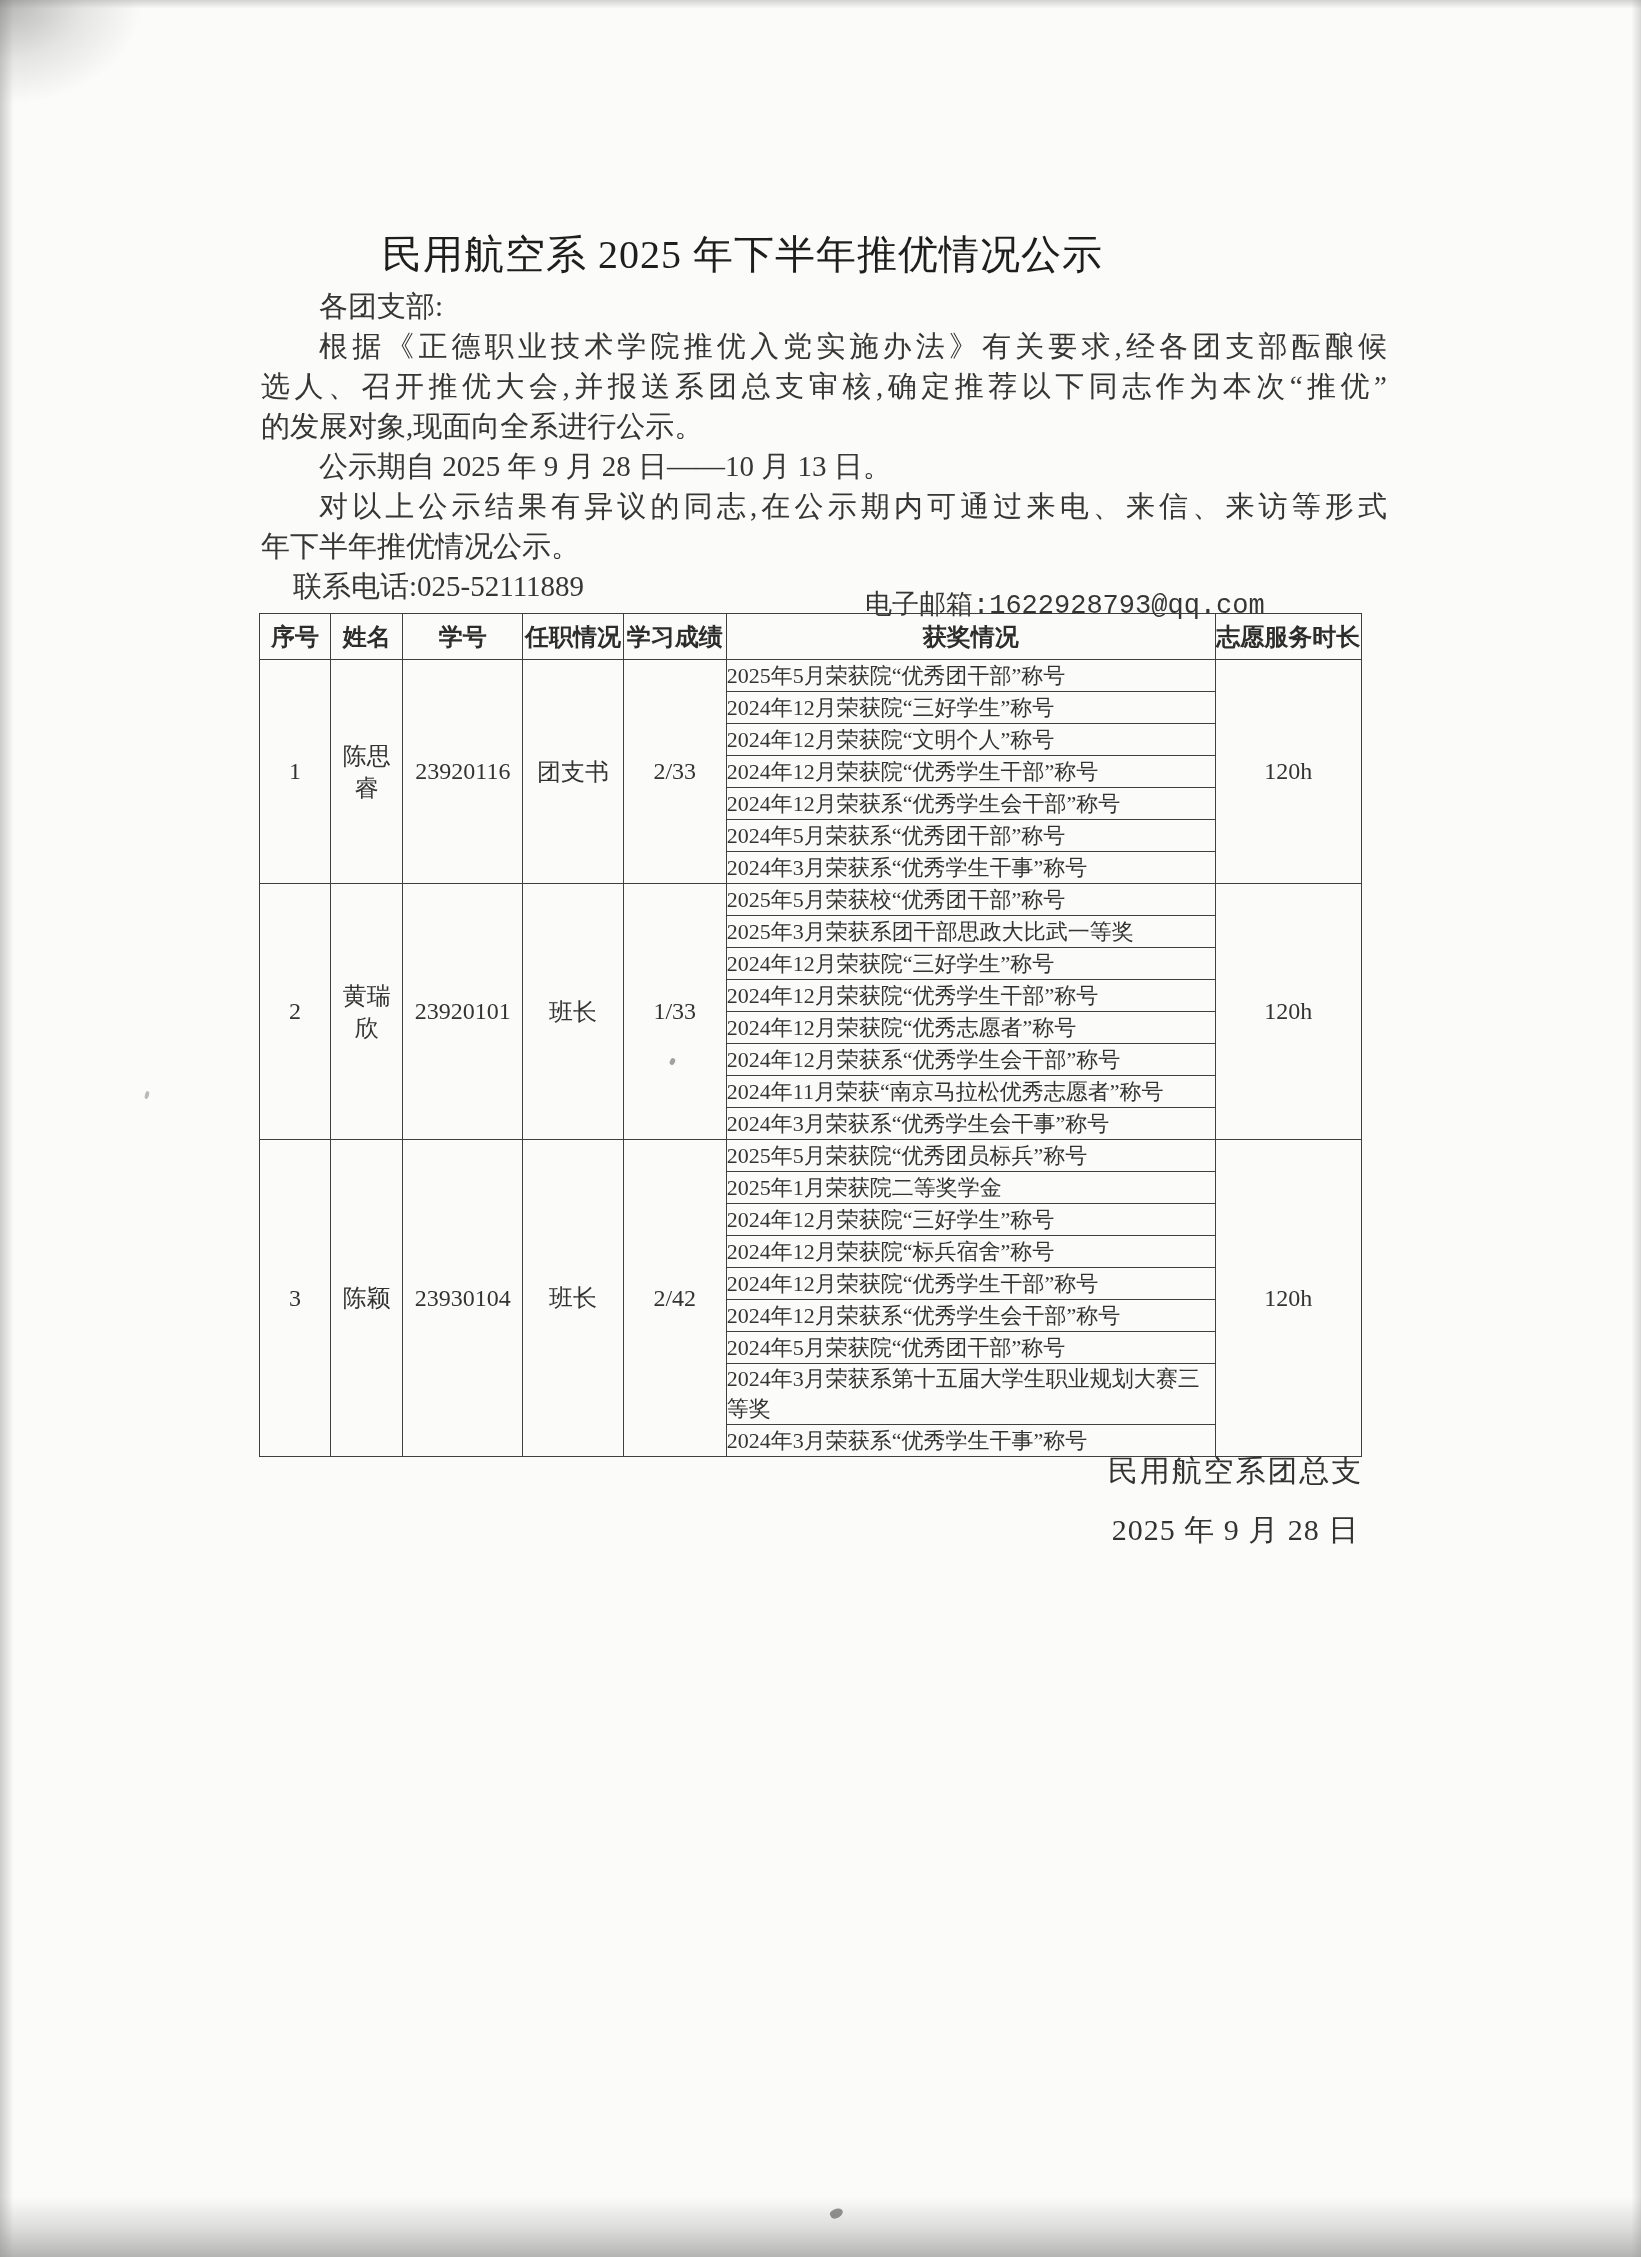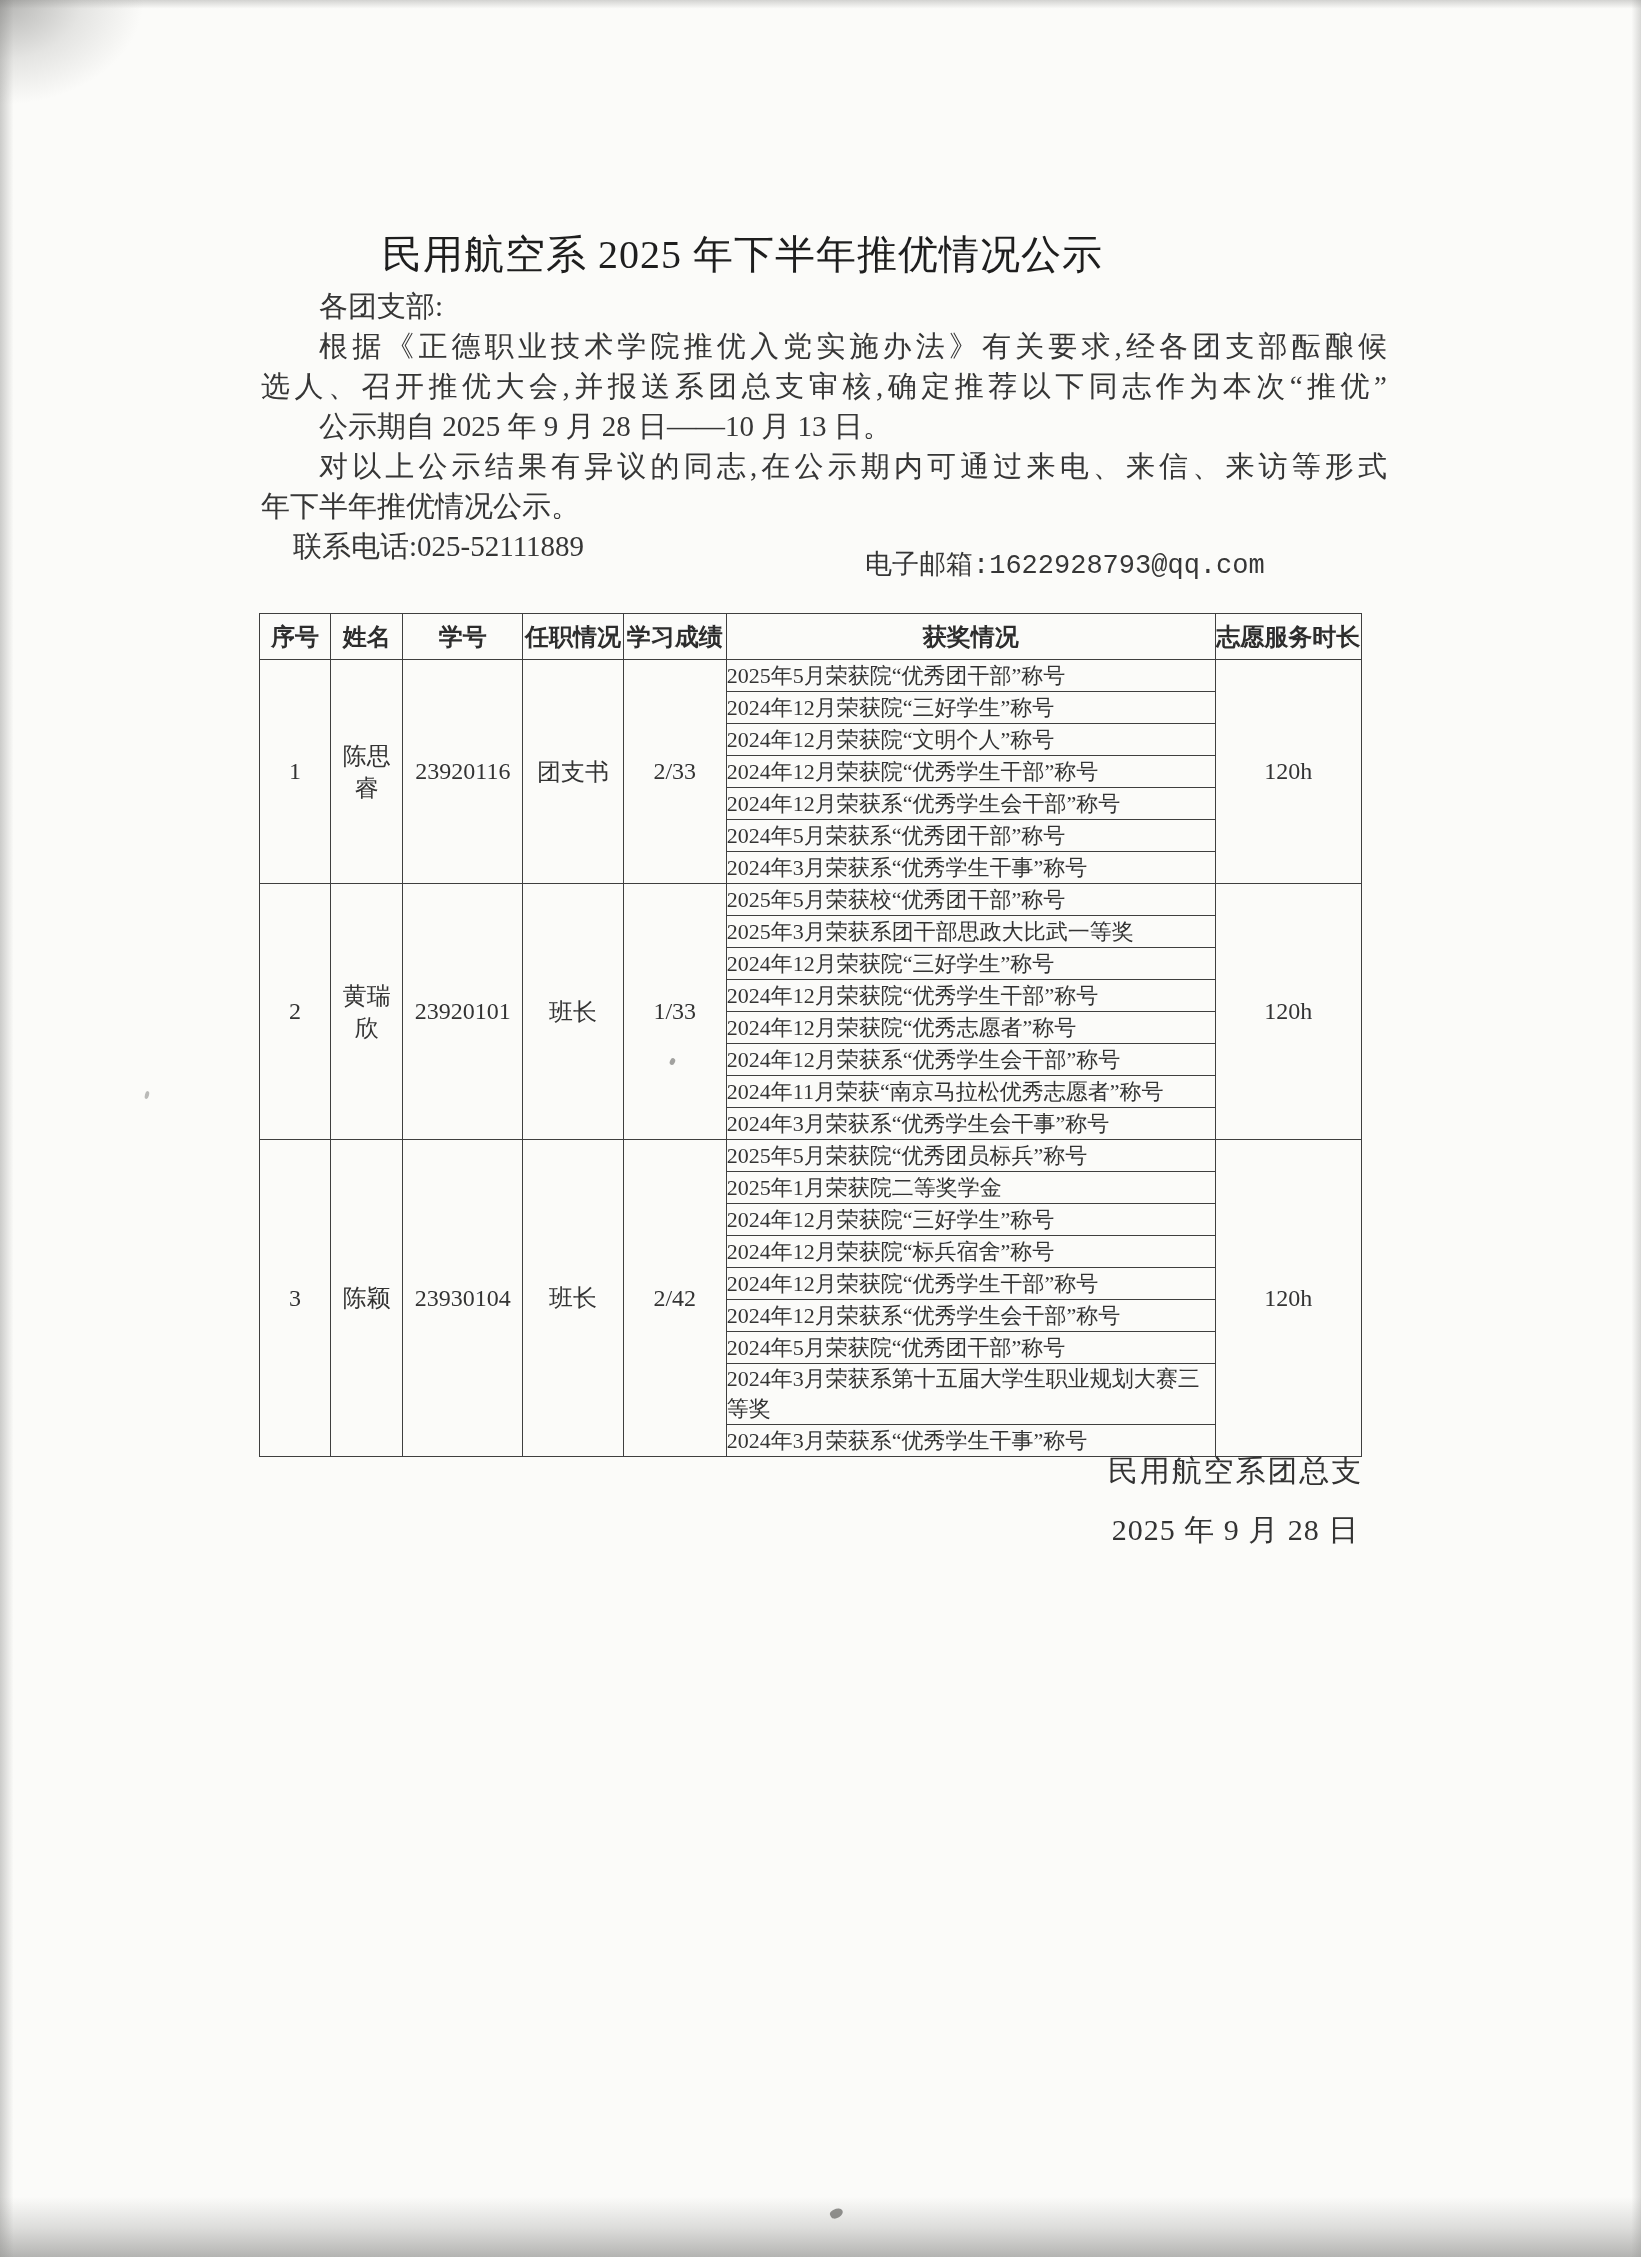--- a/index.html
+++ b/index.html
@@ -80,20 +80,21 @@
 
 <div class="page">
   <div class="corner-shadow"></div>
 
   <div class="doc-title">民用航空系 2025 年下半年推优情况公示</div>
 
   <div class="body-text">
     <div class="line indent">各团支部:</div>
     <div class="line indent fill">根据《正德职业技术学院推优入党实施办法》有关要求,经各团支部酝酿候</div>
       <div class="line fill">选人、召开推优大会,并报送系团总支审核,确定推荐以下同志作为本次“推优”</div>
+      <div class="line">的发展对象,现面向全系进行公示。</div>
       <div class="line indent">公示期自 2025 年 9 月 28 日——10 月 13 日。</div>
       <div class="line indent fill">对以上公示结果有异议的同志,在公示期内可通过来电、来信、来访等形式</div>
       <div class="line">年下半年推优情况公示。</div>
       <div class="line contact-line">
       <span class="contact-phone">联系电话:025-52111889</span>
       <span class="contact-email">电子邮箱:1622928793@qq.com</span>
     </div>
   </div>
 
   <table class="awards-table">

